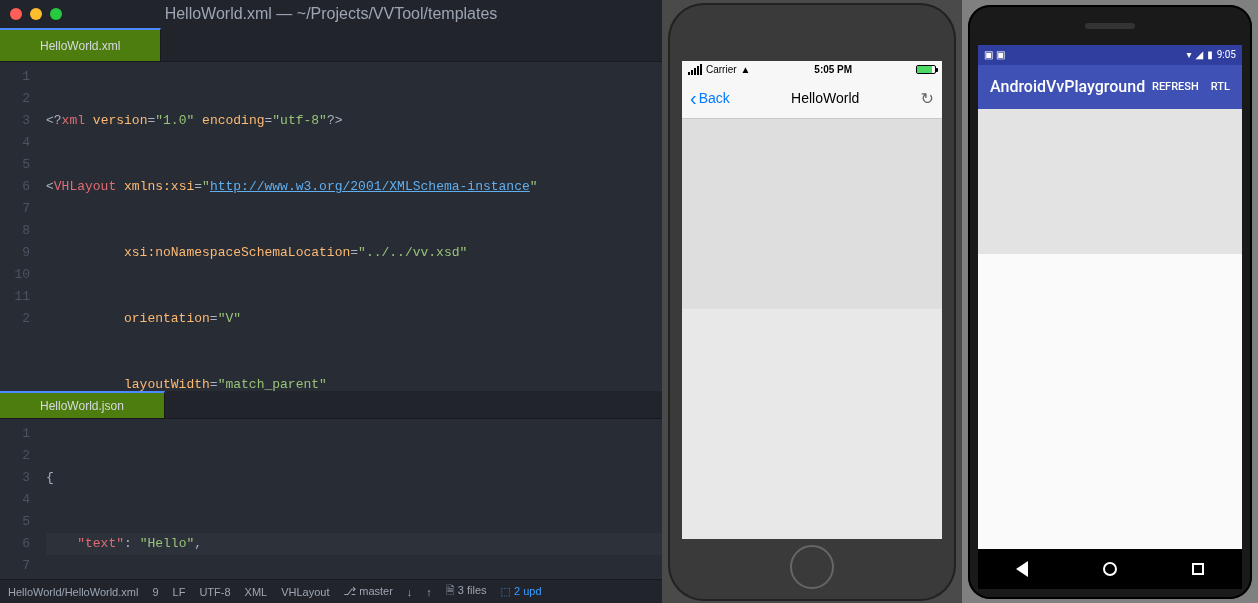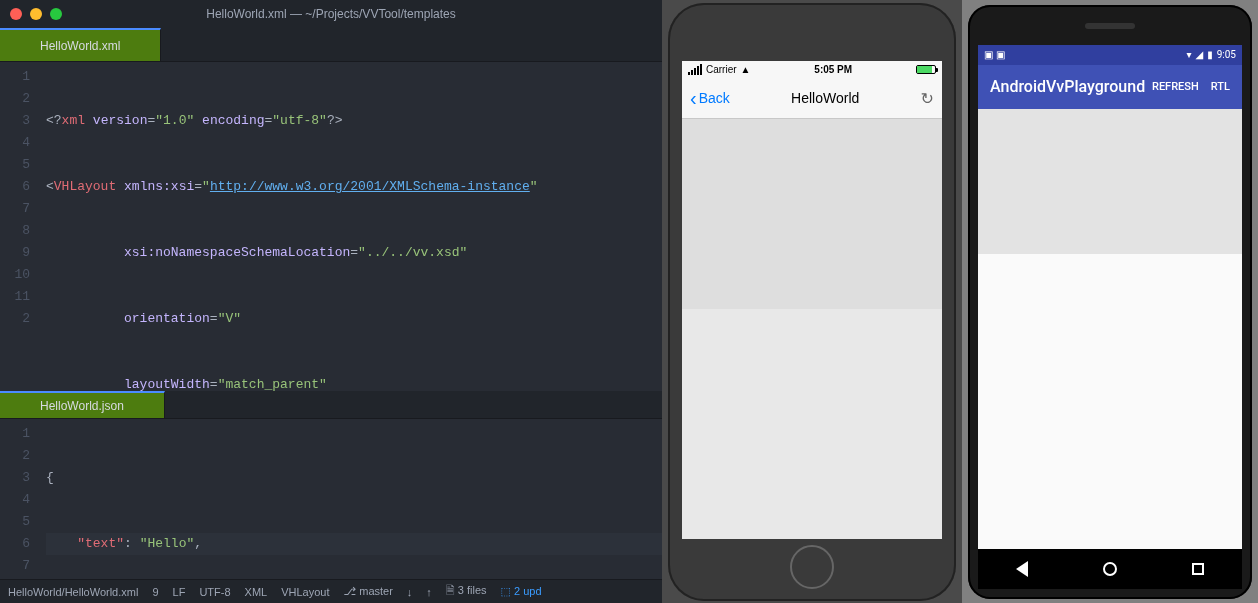--- a/index.html
+++ b/index.html
@@ -7,34 +7,34 @@
 .container { display: flex; width: 1258px; height: 603px; }
 
 
 .editor { width: 662px; height: 100%; background: #282c34; display: flex; flex-direction: column; color: #abb2bf; font-size: 13px; position: relative; }
 .titlebar { height: 28px; background: #21252b; display: flex; align-items: center; position: relative; }
 .traffic { display: flex; gap: 8px; margin-left: 10px; }
 .tdot { width: 12px; height: 12px; border-radius: 50%; }
 .tdot.red { background: #ff5f56; }
 .tdot.yellow { background: #ffbd2e; }
 .tdot.green { background: #27c93f; }
-.title { position: absolute; left: 0; right: 0; text-align: center; color: #9da5b4; font-size: 12px; font-family: -apple-system, sans-serif; }
+.title { position: absolute; left: 0; right: 0; text-align: center; color: #9da5b4; font-size: 16px; font-family: -apple-system, sans-serif; }
 .tabbar { height: 34px; background: #21252b; border-bottom: 1px solid #181a1f; display: flex; }
 .tabbar.small { height: 28px; text-align: right; }
 .tab { padding: 0 40px; display: flex; align-items: center; font-size: 12px; color: #9da5b4; border-right: 1px solid #181a1f; font-family: -apple-system, sans-serif; }
 .tab.active { background: #4d7c0f; color: #d7dae0; border-top: 2px solid #4b8bff; }
 .code { flex: 1; display: flex; overflow: hidden; }
 .code.second { flex: 0 0 160px; }
 .gutter { width: 38px; background: #282c34; color: #4b5363; text-align: right; padding: 4px 8px 4px 0; font-size: 13px; line-height: 22px; user-select: none; }
 .lines { flex: 1; padding: 4px 0 4px 8px; font-size: 13px; line-height: 22px; white-space: pre; overflow: hidden; }
 .ln { height: 22px; }
 .ln.hl { background: #2c313a; }
 .c-punc { color: #abb2bf; }
 .c-tag { color: #e06c75; }
-.c-attr { color: #c4b5fd; }
+.c-attr { color: #fdba74; }
 .c-str { color: #98c379; }
 .c-url { color: #61afef; text-decoration: underline; }
 .c-key { color: #e06c75; }
 .c-val { color: #98c379; }
 .statusbar { height: 24px; background: #21252b; color: #9da5b4; font-size: 11px; display: flex; align-items: center; padding: 0 8px; gap: 14px; font-family: -apple-system, sans-serif; border-top: 1px solid #181a1f; }
 .sicon { font-size: 11px; }
 .supd { color: #3b9cff; }
 
 
 .iphone-wrap { width: 300px; height: 100%; background: #4a4a4a; display: flex; align-items: center; justify-content: center; }

